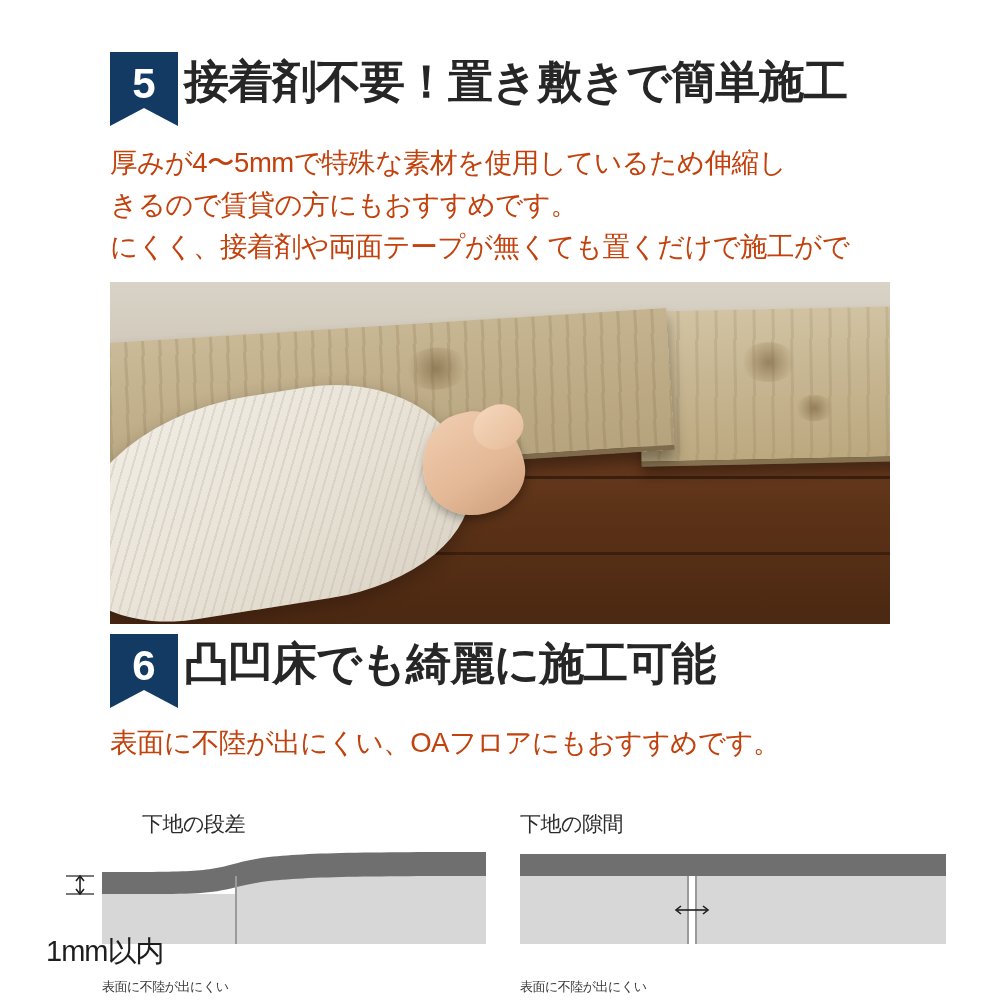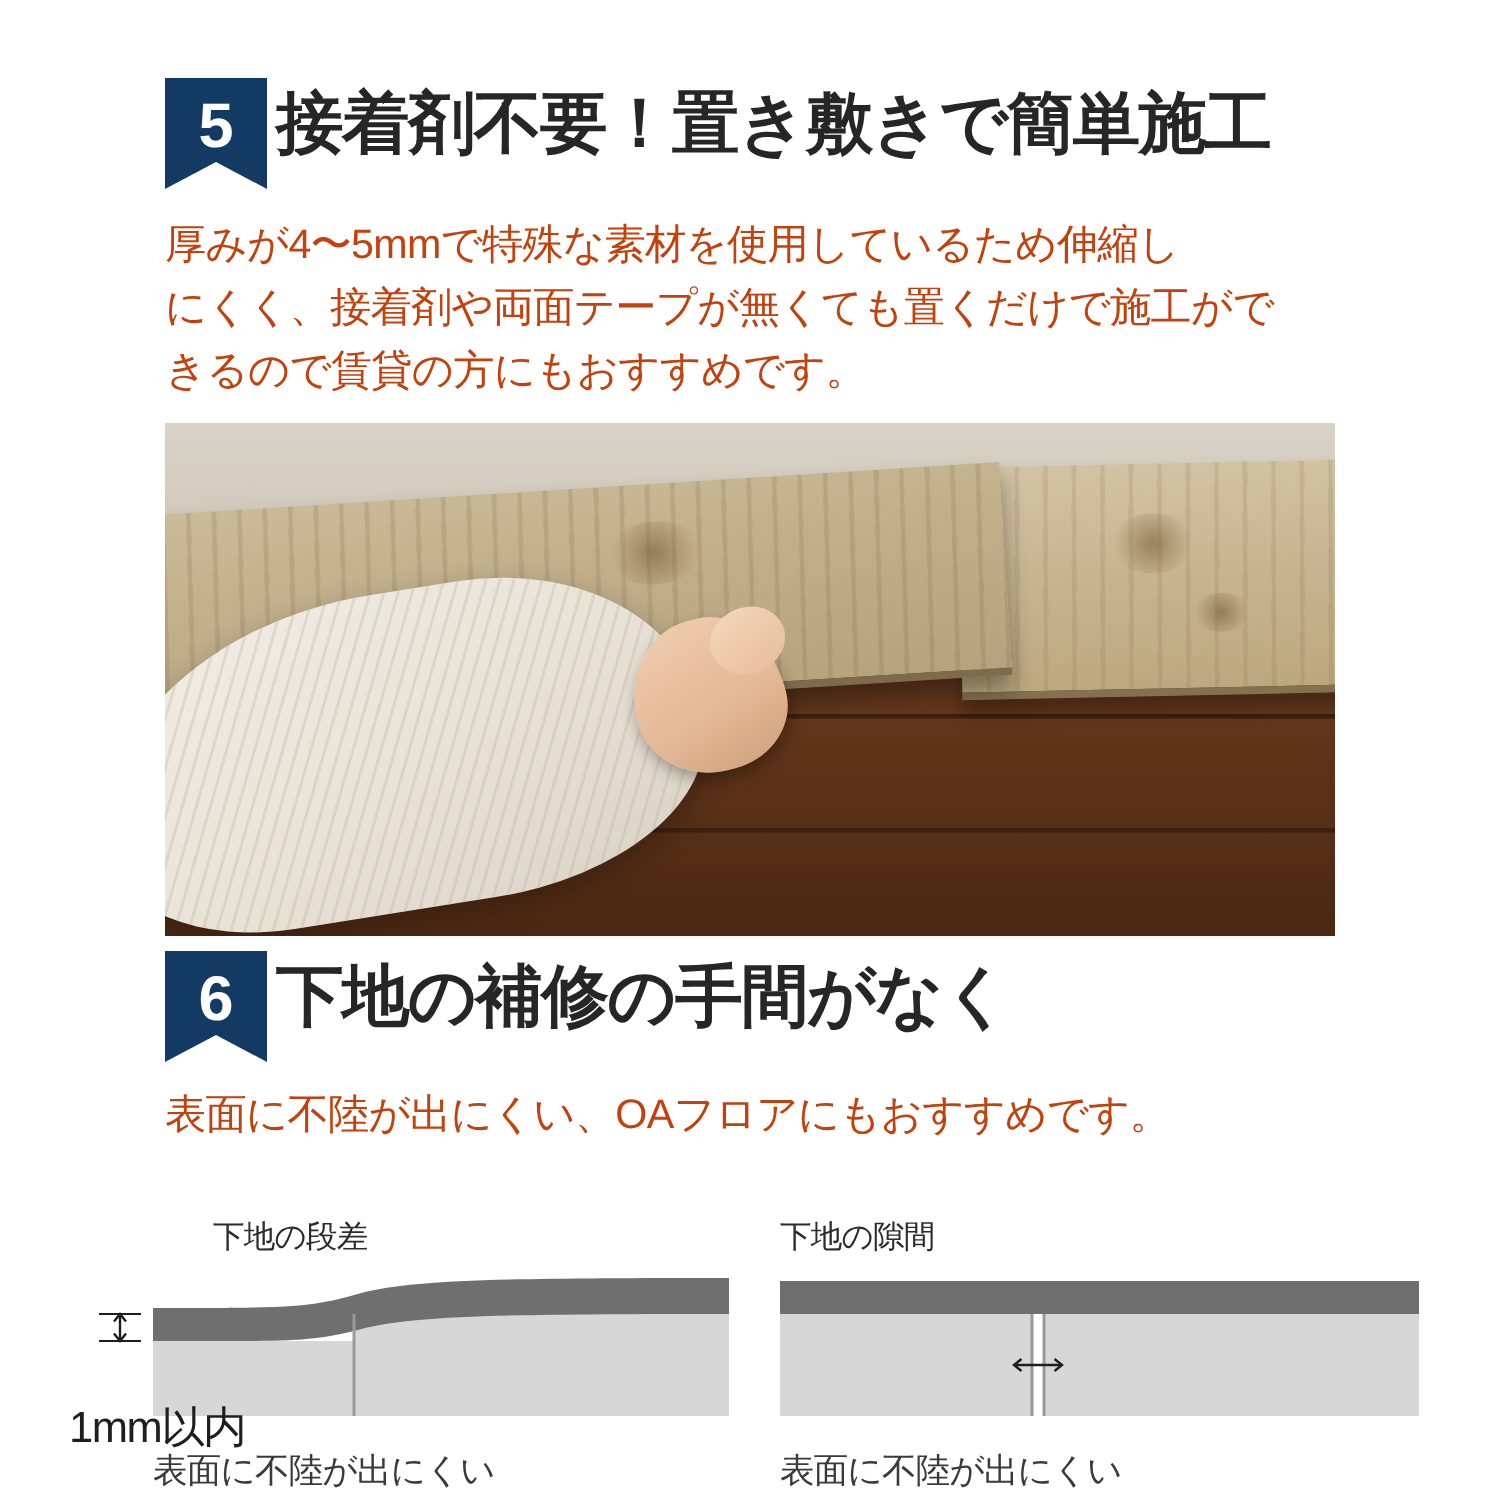--- a/index.html
+++ b/index.html
@@ -221,21 +221,21 @@
     font-size: 21px;
     color: #2b2b2b;
     letter-spacing: -0.5px;
   }
   .diag-left .diag-caption { left: 66px; margin-left: 40px; }
   .diag-right .diag-caption { left: 20px; }
 
   .diag-note {
     position: absolute;
     bottom: 4px;
-    font-size: 23px;
+    font-size: 13px;
     color: #3a3a3a;
     letter-spacing: -0.5px;
   }
   .diag-left .diag-note { left: 66px; }
   .diag-right .diag-note { left: 20px; }
 
   .dim-label {
     position: absolute;
     font-size: 29px;
     color: #1e1e1e;
@@ -255,22 +255,22 @@
 
 <div class="page">
 
   <div class="sec5">
     <div class="section-head">
       <div class="num-flag">5</div>
       <div class="head-title">接着剤不要！置き敷きで簡単施工</div>
     </div>
     <div class="body-text">
       <div>厚みが4〜5mmで特殊な素材を使用しているため伸縮し</div>
+      <div>きるので賃貸の方にもおすすめです。</div>
       <div>にくく、接着剤や両面テープが無くても置くだけで施工がで</div>
-      <div>きるので賃貸の方にもおすすめです。</div>
     </div>
   </div>
 
   <div class="photo">
     <div class="wall"></div>
     <div class="dark-floor"></div>
     <div class="plank-right">
       <div class="knot" style="left:38%; top:22%; width:56px; height:40px;"></div>
       <div class="knot" style="left:58%; top:58%; width:40px; height:26px;"></div>
     </div>
@@ -279,21 +279,21 @@
       <div class="knot" style="left:30%; top:62%; width:90px; height:28px;"></div>
     </div>
     <div class="arm"></div>
     <div class="hand"></div>
     <div class="thumb"></div>
   </div>
 
   <div class="sec6">
     <div class="section-head">
       <div class="num-flag">6</div>
-      <div class="head-title">下地の補修の手間がなく</div>
+      <div class="head-title">凸凹床でも綺麗に施工可能</div>
     </div>
     <div class="body-text">
       <div>表面に不陸が出にくい、OAフロアにもおすすめです。</div>
     </div>
   </div>
 
   <div class="diagrams">
 
     <div class="diag diag-left">
       <div class="diag-caption">下地の段差</div>

